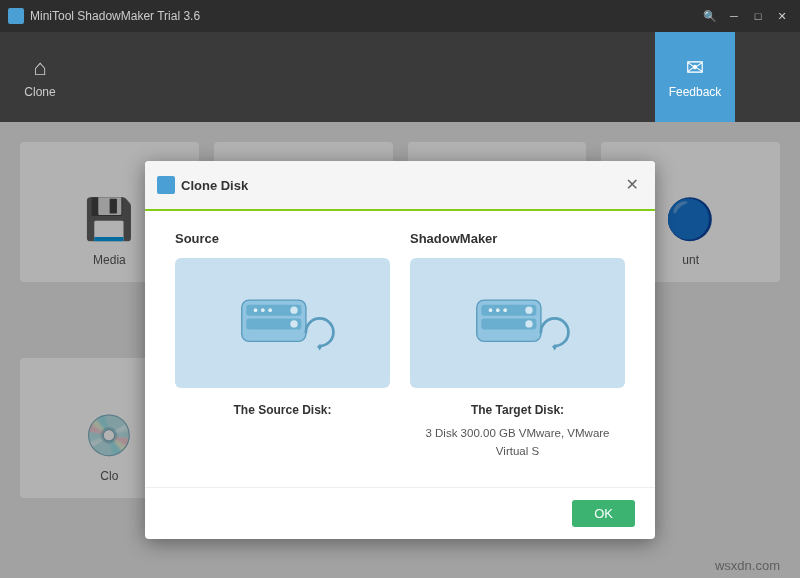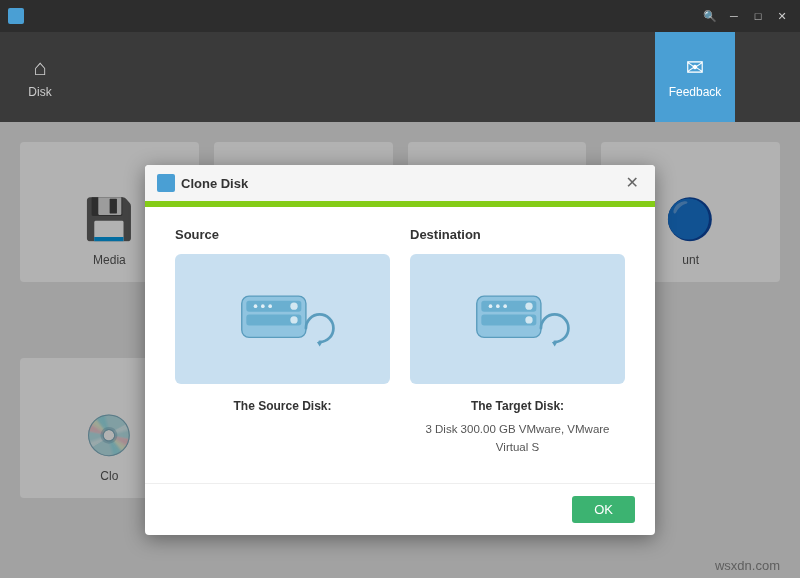--- a/index.html
+++ b/index.html
@@ -151,22 +151,22 @@
 
     
     .dialog {
       background: white;
       border-radius: 4px;
       width: 510px;
       box-shadow: 0 4px 20px rgba(0,0,0,0.4);
     }
     .dialog-header {
       background: #f5f5f5;
-      border-bottom: 6px solid #84cc16;
-      padding: 8px 12px;
+      border-bottom: 2px solid #84cc16;
+      padding: 14px 12px;
       display: flex;
       align-items: center;
       justify-content: space-between;
       border-radius: 4px 4px 0 0;
     }
     .dialog-header-left {
       display: flex;
       align-items: center;
       gap: 6px;
     }
@@ -262,35 +262,36 @@
       background: #4aaa5a;
       color: white;
     }
   </style>
 </head>
 <body>
 
 <div class="titlebar">
   <div class="titlebar-left">
     <div class="titlebar-icon"></div>
+    <span class="titlebar-title">MiniTool ShadowMaker Trial 3.6</span>
   </div>
   <div class="titlebar-controls">
     <div class="titlebar-btn">🔍</div>
     <div class="titlebar-btn">─</div>
     <div class="titlebar-btn">□</div>
     <div class="titlebar-btn close">✕</div>
   </div>
 </div>
 
 <div class="app-main">
 
   <div class="topnav">
     <div class="nav-item">
       <span class="nav-icon">⌂</span>
-      <span>Disk</span>
+      <span>Clone</span>
     </div>
     <div class="nav-spacer"></div>
     <div class="nav-active-bar">
       <span style="font-size:22px;">✉</span>
       <span>Feedback</span>
     </div>
   </div>
 
   <div class="content-area">
     <div class="card">
@@ -342,21 +343,21 @@
                   <circle cx="46" cy="26" r="2" fill="white" opacity="0.8"></circle>
 
                   <path d="M 85 50 A 15 15 0 1 1 100 65" fill="none" stroke="#5a9cbd" stroke-width="3" stroke-linecap="round"></path>
                   <polygon points="97,65 100,70 103,65" fill="#5a9cbd"></polygon>
                 </svg>
               </div>
               <span class="disk-name-label">The Source Disk:</span>
             </div>
 
             <div class="disk-col">
-              <span class="disk-col-label">Destination</span>
+              <span class="disk-col-label">ShadowMaker</span>
               <div class="disk-image-box">
                 <svg class="disk-svg" viewBox="0 0 120 80">
                   <rect x="15" y="15" width="70" height="45" rx="8" fill="#90c4e0" stroke="#5a9cbd" stroke-width="1.5"></rect>
                   <rect x="20" y="20" width="60" height="12" rx="3" fill="#6aafd0"></rect>
                   <circle cx="72" cy="26" r="4" fill="white" opacity="0.7"></circle>
                   <rect x="20" y="35" width="60" height="12" rx="3" fill="#6aafd0"></rect>
                   <circle cx="72" cy="41" r="4" fill="white" opacity="0.7"></circle>
                   <circle cx="30" cy="26" r="2" fill="white" opacity="0.8"></circle>
                   <circle cx="38" cy="26" r="2" fill="white" opacity="0.8"></circle>
                   <circle cx="46" cy="26" r="2" fill="white" opacity="0.8"></circle>

